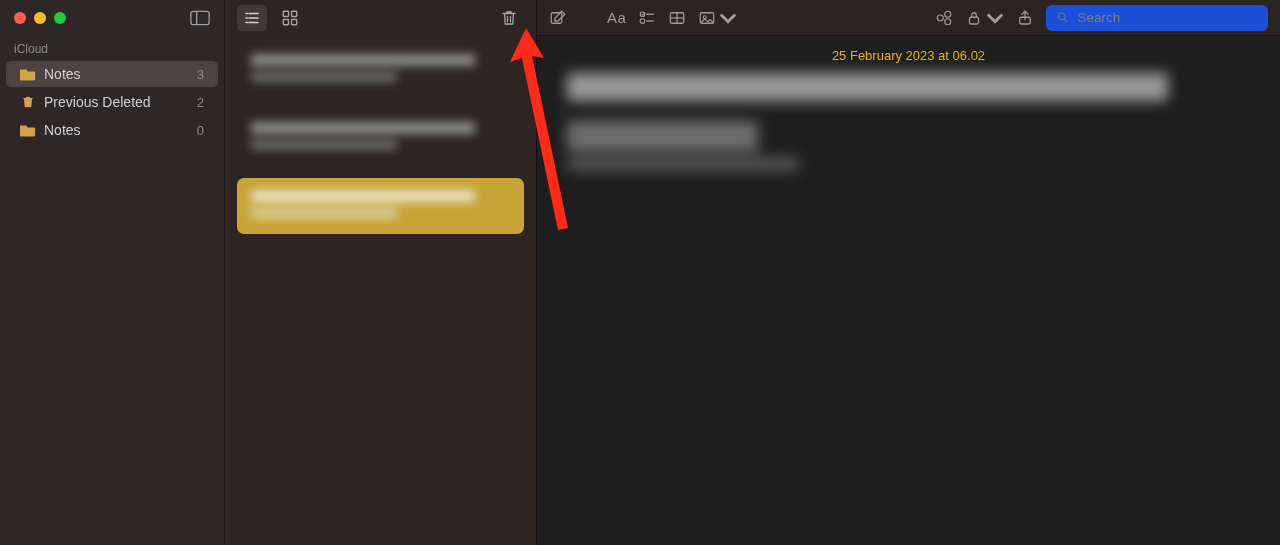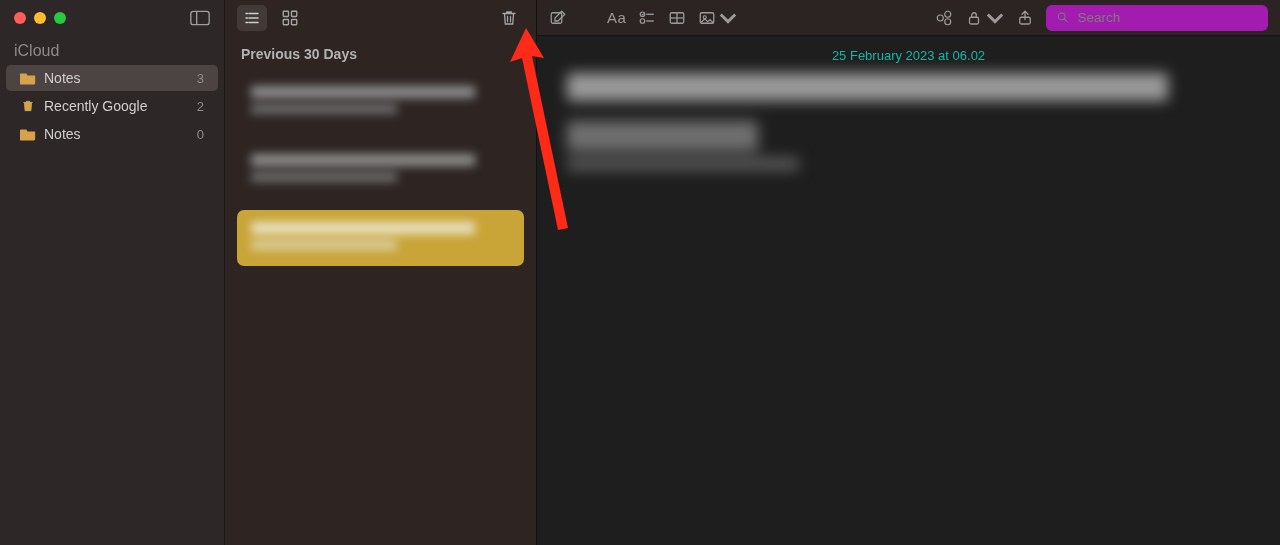--- a/index.html
+++ b/index.html
@@ -20,21 +20,21 @@
   
   
   .sidebar{width:225px;background:var(--bg-sidebar);display:flex;flex-direction:column;border-right:1px solid #1a1614;}
   .traffic{display:flex;gap:8px;align-items:center;padding:12px 14px;height:36px;}
   .dot{width:12px;height:12px;border-radius:50%;}
   .dot.red{background:#ff5f57;}
   .dot.yellow{background:#febc2e;}
   .dot.green{background:#28c840;}
   .side-toggle{margin-left:auto;color:#9e9e9e;display:flex;}
   .side-toggle svg{width:20px;height:16px;}
-  .section-title{font-size:16px;color:var(--text-dim);padding:6px 14px 4px;}
+  .section-title{font-size:12px;color:var(--text-dim);padding:6px 14px 4px;}
   .srow{display:flex;align-items:center;gap:8px;padding:5px 14px;font-size:14px;color:var(--text);cursor:default;border-radius:5px;margin:1px 6px;}
   .srow .count{margin-left:auto;color:var(--text-dim);font-size:13px;}
   .srow.sel{background:var(--sel);}
   .ficon{width:16px;height:14px;}
   .ficon.folder path{fill:var(--folder);}
   .ficon.trash path{fill:var(--trash);}
   
   
   .listcol{width:312px;background:var(--bg-list);display:flex;flex-direction:column;border-right:1px solid #111;}
   .list-toolbar{height:36px;display:flex;align-items:center;padding:0 12px;gap:8px;}
@@ -52,25 +52,25 @@
   .note-item.sel .blur-line.short{background:#d9cf9f;}
   
   
   .editor{flex:1;display:flex;flex-direction:column;background:var(--bg-editor);}
   .ed-toolbar{height:36px;display:flex;align-items:center;padding:0 12px;gap:12px;background:var(--bg-toolbar);border-bottom:1px solid #141414;justify-content:flex-end;}
   .ed-toolbar .gap{width:16px;}
   .tctrl{color:#9b9b9b;display:flex;align-items:center;gap:3px;}
   .tctrl svg{width:18px;height:18px;}
   .tctrl.txt{font-size:15px;letter-spacing:.5px;}
   .ed-toolbar .flex{flex:1;}
-  .search{display:flex;align-items:center;gap:6px;color:#7d7d7d;background:#a21caf;border-radius:6px;padding:3px 10px;min-width:200px;height:26px;}
+  .search{display:flex;align-items:center;gap:6px;color:#7d7d7d;background:#1d4ed8;border-radius:6px;padding:3px 10px;min-width:200px;height:26px;}
   .search input{background:transparent;border:none;outline:none;color:#cfcfcf;font-size:13.5px;width:100%;}
   .search input::placeholder{color:#7d7d7d;}
   .note-body{flex:1;padding:12px 30px;overflow:hidden;}
-  .timestamp{text-align:center;color:#14b8a6;font-size:13px;margin-bottom:10px;}
+  .timestamp{text-align:center;color:#eab308;font-size:13px;margin-bottom:10px;}
   .bblur{filter:blur(7px);}
   .title-blur{height:28px;background:#9a9a9a;border-radius:3px;width:88%;margin:8px 0 20px;}
   .body-blur1{height:30px;background:#6f6f6f;width:28%;border-radius:3px;margin:6px 0;}
   .body-blur2{height:14px;background:#555;width:34%;border-radius:3px;margin:4px 0;}
   
   
   .arrow{position:absolute;left:508px;top:28px;pointer-events:none;}
   .arrow svg{width:70px;height:210px;}
   
   .chev{width:9px;height:9px;}
@@ -98,21 +98,21 @@
       <svg class="ficon folder" viewBox="0 0 24 20">
           <path d="M2 4h7l2 3h11v10a2 2 0 0 1-2 2H2a2 2 0 0 1-2-2V6a2 2 0 0 1 2-2z" fill="none" stroke="#d6a34c" stroke-width="1.6"></path>
         </svg>
       <span>Notes</span>
       <span class="count">3</span>
     </div>
     <div class="srow">
       <svg class="ficon trash" viewBox="0 0 24 24">
           <path d="M4 6h16M9 6V4h6v2M6 6l1 14h10l1-14" fill="none" stroke="#d6a34c" stroke-width="1.6"></path>
         </svg>
-      <span>Recently Google</span>
+      <span>Previous Deleted</span>
       <span class="count">2</span>
     </div>
 
     <div class="srow">
       <svg class="ficon folder" viewBox="0 0 24 20">
           <path d="M2 4h7l2 3h11v10a2 2 0 0 1-2 2H2a2 2 0 0 1-2-2V6a2 2 0 0 1 2-2z" fill="none" stroke="#d6a34c" stroke-width="1.6"></path>
         </svg>
       <span>Notes</span>
       <span class="count">0</span>
     </div>
@@ -134,21 +134,20 @@
           </svg>
       </span>
       <span class="spacer"></span>
       <span class="tbtn">
         <svg viewBox="0 0 24 24">
             <path d="M4 6h16M9 6V4h6v2M6 6l1 14h10l1-14M10 10v7M14 10v7" fill="none" stroke="#a6a6a6" stroke-width="1.7" stroke-linecap="round"></path>
           </svg>
       </span>
     </div>
 
-    <div class="group-header">Previous 30 Days</div>
 
     <div class="note-item">
       <div class="blur">
         <div class="blur-line"></div>
           <div class="blur-line short"></div>
       </div>
     </div>
     <div class="note-item">
       <div class="blur">
         <div class="blur-line"></div>

